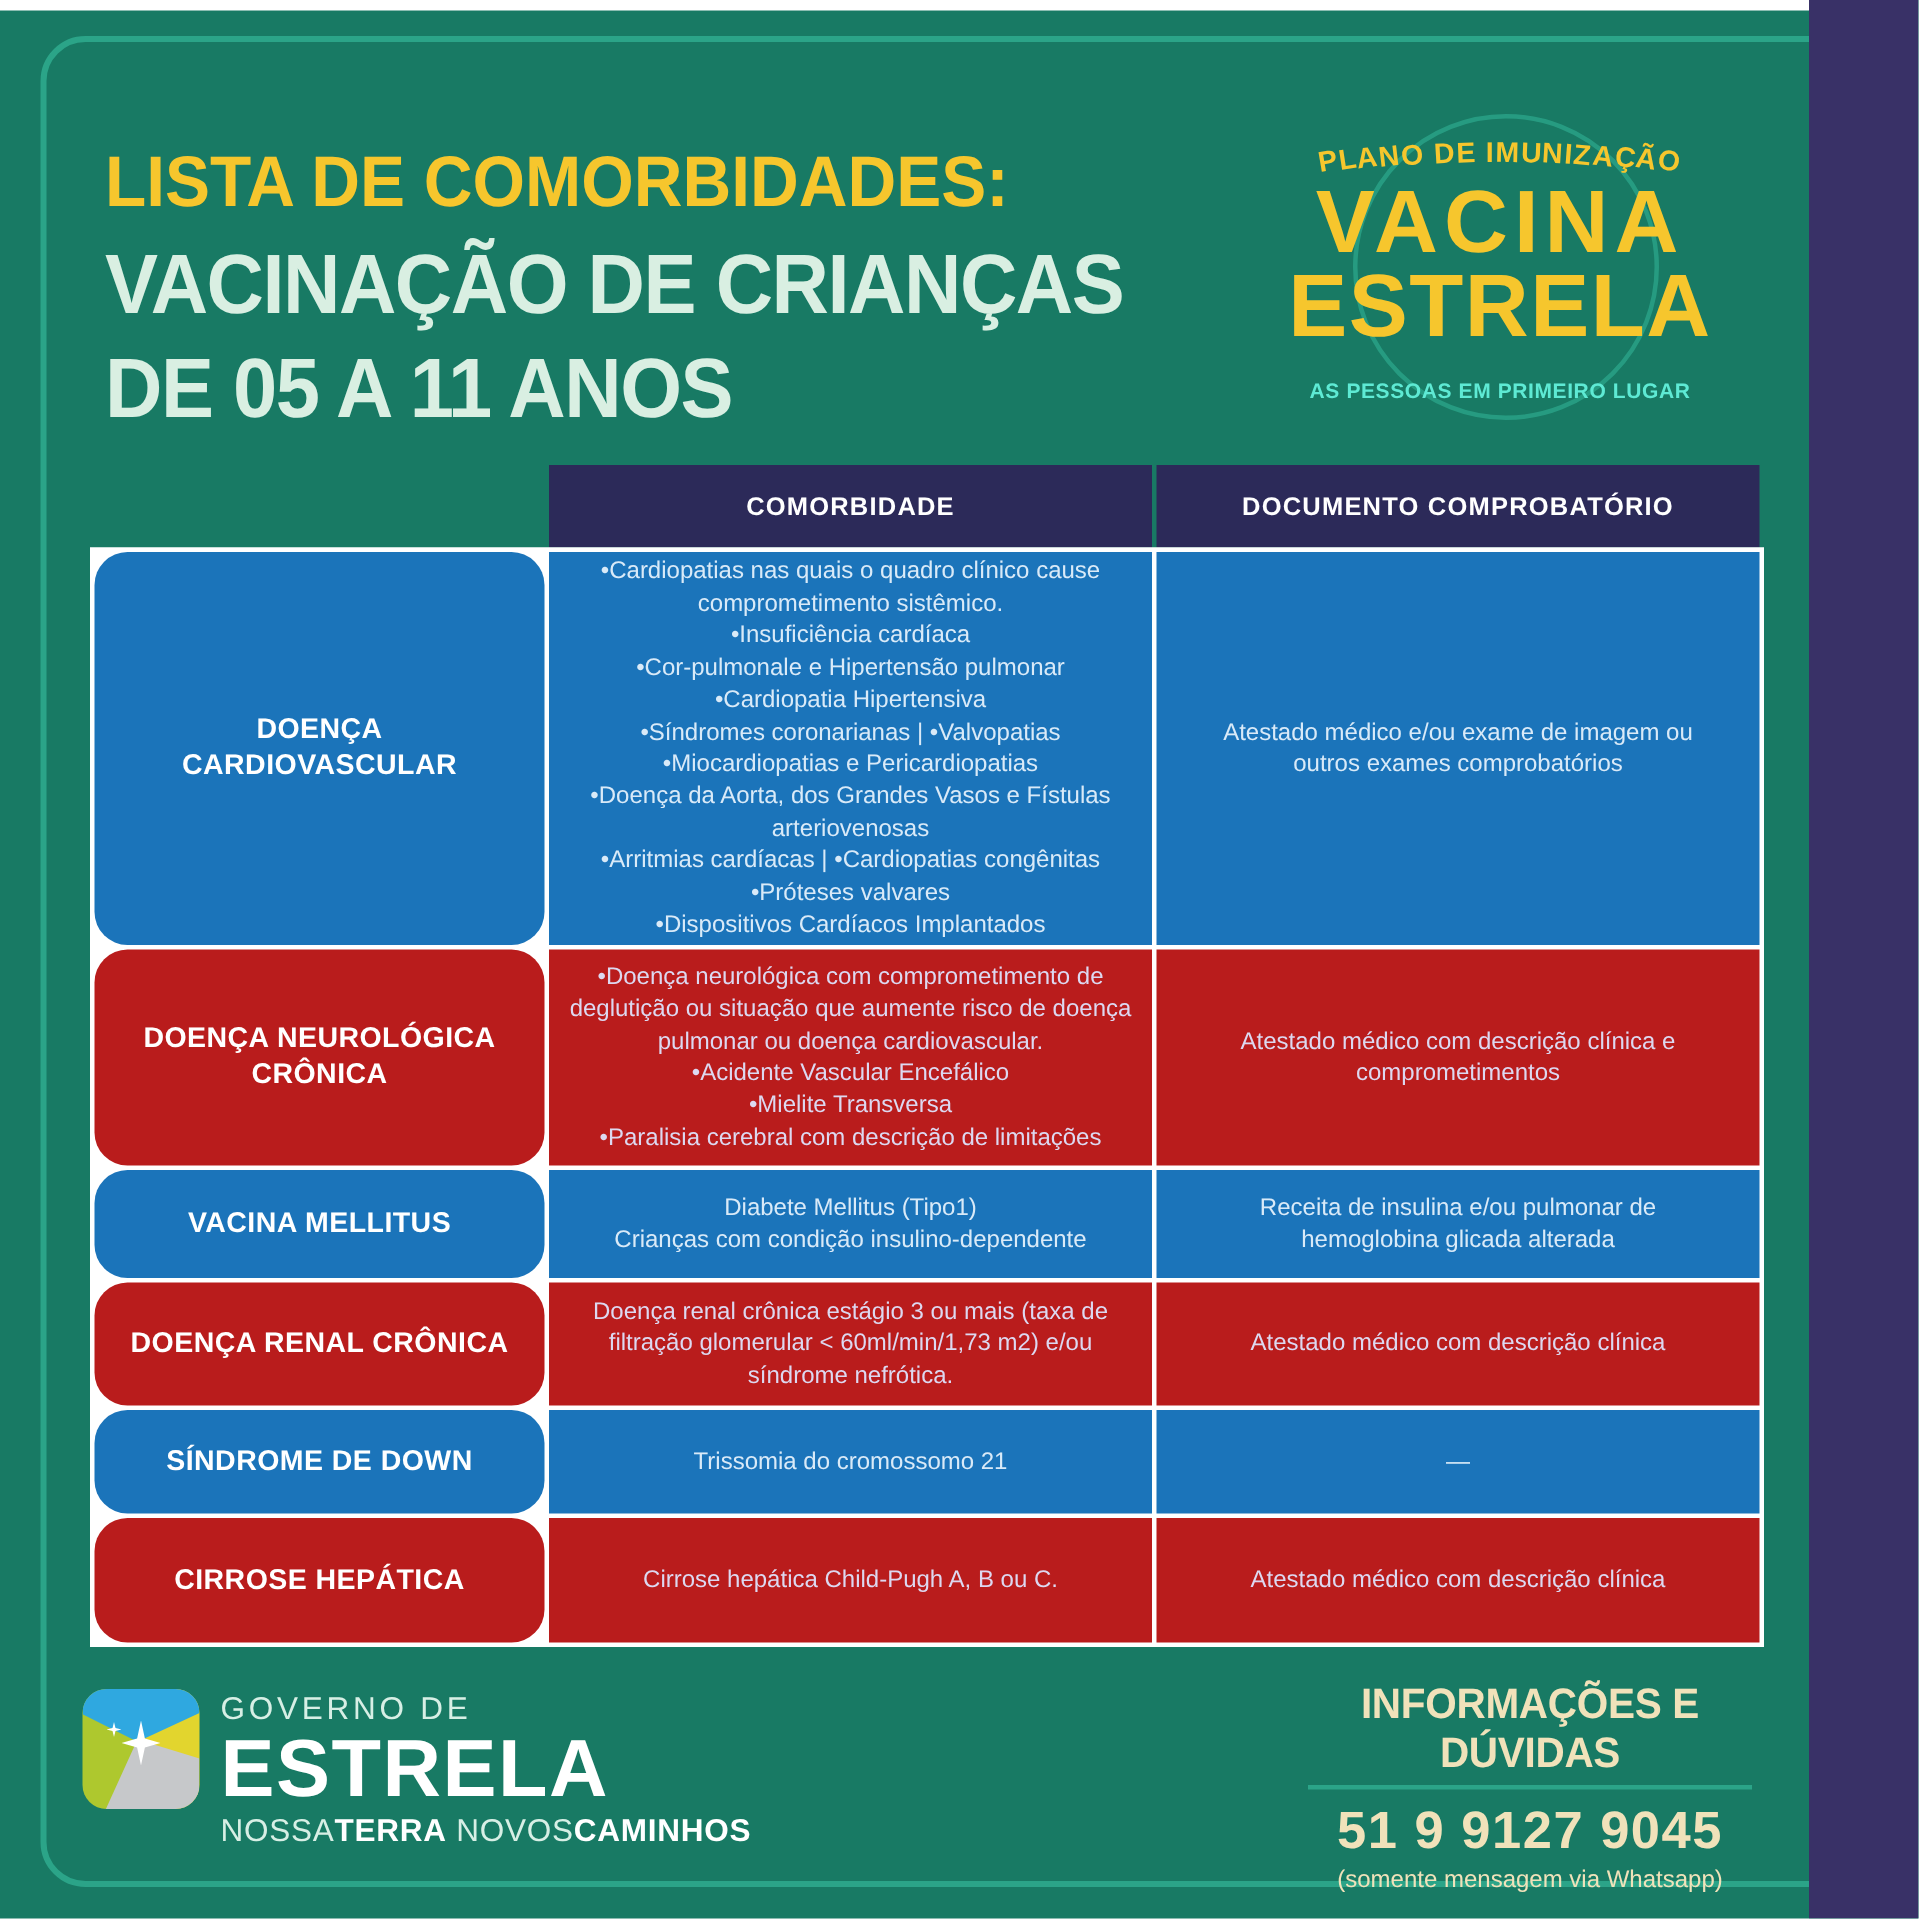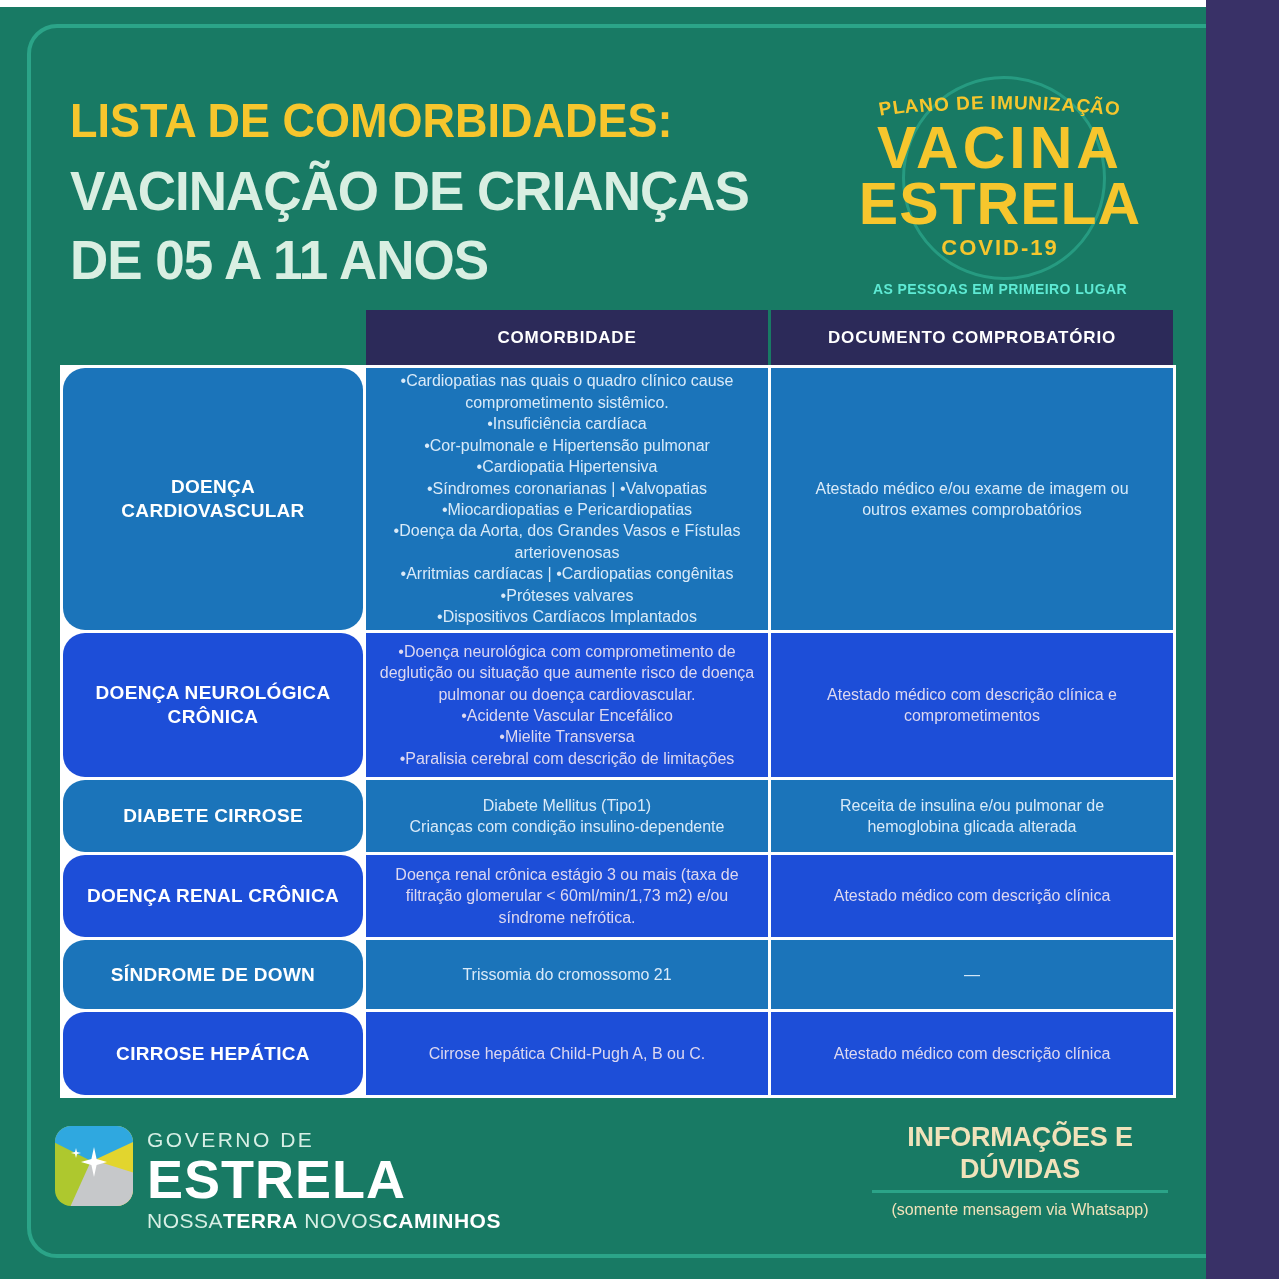--- a/index.html
+++ b/index.html
@@ -28,21 +28,21 @@
   .badge-w2{letter-spacing:1px;}
   .badge-covid{position:relative;font-size:22px;font-weight:bold;letter-spacing:2px;margin-top:3px;}
   .badge-tag{position:relative;margin-top:20px;color:#5eead4;font-size:14px;font-weight:bold;letter-spacing:.4px;}
 
   
   .tbl-header{position:absolute;left:366px;top:310px;display:grid;grid-template-columns:402px 402px;gap:3px;height:55px;z-index:3;}
   .header-cell{background:#2c2a59;color:#ffffff;font-weight:bold;font-size:17px;letter-spacing:.8px;display:flex;align-items:center;justify-content:center;}
   .tbl-body{position:absolute;left:60px;top:365px;display:grid;grid-template-columns:300px 402px 402px;grid-template-rows:262px 144px 72px 82px 69px 83px;gap:3px;background:#ffffff;border:3px solid #ffffff;z-index:3;}
   .cell{display:flex;flex-direction:column;align-items:center;justify-content:center;text-align:center;box-sizing:border-box;padding:4px 8px;}
   .cell.blue{background:#1b74ba;color:#d9eaf8;}
-  .cell.navy{background:#1d4ed8;color:#ddd8f0;}
+  .cell.navy{background:#b91c1c;color:#ddd8f0;}
   .label-cell{color:#ffffff !important;font-weight:bold;font-size:19px;line-height:1.25;letter-spacing:.3px;padding:0 18px;border-radius:22px;}
   .content-cell{font-size:16px;line-height:1.34;}
   .content-cell .line{max-width:392px;}
   .doc-cell{font-size:16px;line-height:1.34;text-align:center;}
   .doc-cell .doc-text{max-width:336px;}
 
   
   .gov{position:absolute;left:55px;top:1126px;display:flex;align-items:flex-start;z-index:3;}
   .gov-icon{position:relative;width:78px;height:80px;border-radius:16px;overflow:hidden;background:linear-gradient(to right,#aec82e 0 50%,#e2d52e 50% 100%);flex:0 0 auto;}
   .gov-icon .sky{position:absolute;inset:0;background:#2fa8e0;clip-path:polygon(0 0,100% 0,100% 20%,47% 44%,0 21%);}
@@ -72,21 +72,20 @@
   <div class="title-l1">LISTA DE COMORBIDADES:</div>
   <div class="title-l2">VACINAÇÃO DE CRIANÇAS</div>
   <div class="title-l3">DE 05 A 11 ANOS</div>
 </div>
 
 <div class="badge">
   <div class="badge-circle"></div>
   <div class="badge-arc"><span style="transform: rotate(-9.9deg) translateY(5.67px);">P</span><span style="transform: rotate(-8.8deg) translateY(4.48px);">L</span><span style="transform: rotate(-7.7deg) translateY(3.43px);">A</span><span style="transform: rotate(-6.6deg) translateY(2.52px);">N</span><span style="transform: rotate(-5.5deg) translateY(1.75px);">O</span><span style="transform: rotate(-4.4deg) translateY(1.12px);">&nbsp;</span><span style="transform: rotate(-3.3deg) translateY(0.63px);">D</span><span style="transform: rotate(-2.2deg) translateY(0.28px);">E</span><span style="transform: rotate(-1.1deg) translateY(0.07px);">&nbsp;</span><span style="transform: rotate(0deg) translateY(0px);">I</span><span style="transform: rotate(1.1deg) translateY(0.07px);">M</span><span style="transform: rotate(2.2deg) translateY(0.28px);">U</span><span style="transform: rotate(3.3deg) translateY(0.63px);">N</span><span style="transform: rotate(4.4deg) translateY(1.12px);">I</span><span style="transform: rotate(5.5deg) translateY(1.75px);">Z</span><span style="transform: rotate(6.6deg) translateY(2.52px);">A</span><span style="transform: rotate(7.7deg) translateY(3.43px);">Ç</span><span style="transform: rotate(8.8deg) translateY(4.48px);">Ã</span><span style="transform: rotate(9.9deg) translateY(5.67px);">O</span></div>
   <div class="badge-w badge-w1">VACINA</div>
   <div class="badge-w badge-w2">ESTRELA</div>
-  <div class="badge-covid">COVID-19</div>
   <div class="badge-tag">AS PESSOAS EM PRIMEIRO LUGAR</div>
 </div>
 
 <div class="tbl-header">
   <div class="header-cell">COMORBIDADE</div>
   <div class="header-cell">DOCUMENTO COMPROBATÓRIO</div>
 </div>
 
 <div class="tbl-body">
     <div class="cell label-cell blue">DOENÇA CARDIOVASCULAR</div>
@@ -108,21 +107,21 @@
     <div class="cell label-cell navy">DOENÇA NEUROLÓGICA CRÔNICA</div>
     <div class="cell content-cell navy">
       <div class="line">•Doença neurológica com comprometimento de deglutição ou situação que aumente risco de doença pulmonar ou doença cardiovascular.</div>
       <div class="line">•Acidente Vascular Encefálico</div>
       <div class="line">•Mielite Transversa</div>
       <div class="line">•Paralisia cerebral com descrição de limitações</div>
     </div>
     <div class="cell doc-cell navy">
       <div class="doc-text">Atestado médico com descrição clínica e comprometimentos</div>
     </div>
-    <div class="cell label-cell blue">DIABETE CIRROSE</div>
+    <div class="cell label-cell blue">VACINA MELLITUS</div>
     <div class="cell content-cell blue">
       <div class="line">Diabete Mellitus (Tipo1)</div>
       <div class="line">Crianças com condição insulino-dependente</div>
     </div>
     <div class="cell doc-cell blue">
       <div class="doc-text">Receita de insulina e/ou pulmonar de hemoglobina glicada alterada</div>
     </div>
     <div class="cell label-cell navy">DOENÇA RENAL CRÔNICA</div>
     <div class="cell content-cell navy">
       <div class="line">Doença renal crônica estágio 3 ou mais (taxa de filtração glomerular &lt; 60ml/min/1,73 m2) e/ou síndrome nefrótica.</div>
@@ -156,14 +155,15 @@
   <div class="gov-text">
     <div class="gov-small">GOVERNO DE</div>
     <div class="gov-name">ESTRELA</div>
     <div class="gov-tagline"><span>NOSSA</span><b>TERRA</b><span> NOVOS</span><b>CAMINHOS</b></div>
   </div>
 </div>
 
 <div class="info">
   <div class="info-title">INFORMAÇÕES E DÚVIDAS</div>
   <div class="info-underline"></div>
+  <div class="info-phone">51 9 9127 9045</div>
   <div class="info-note">(somente mensagem via Whatsapp)</div>
 </div>
 
 </body></html>

